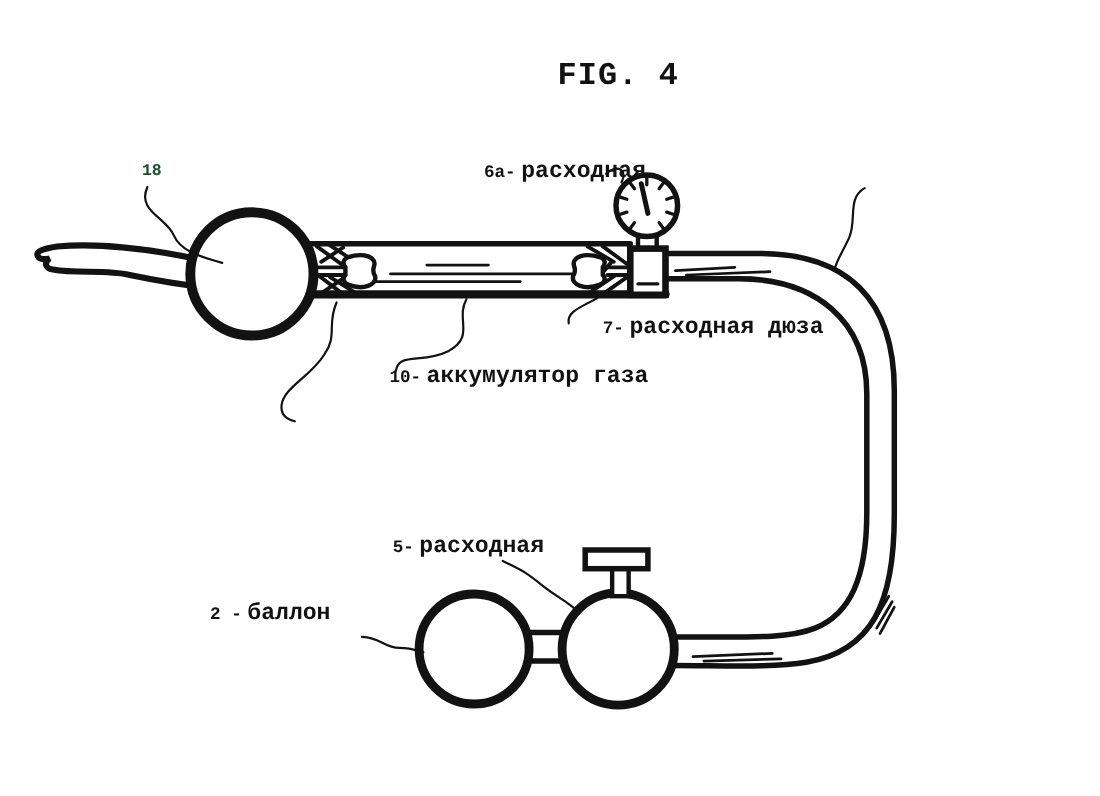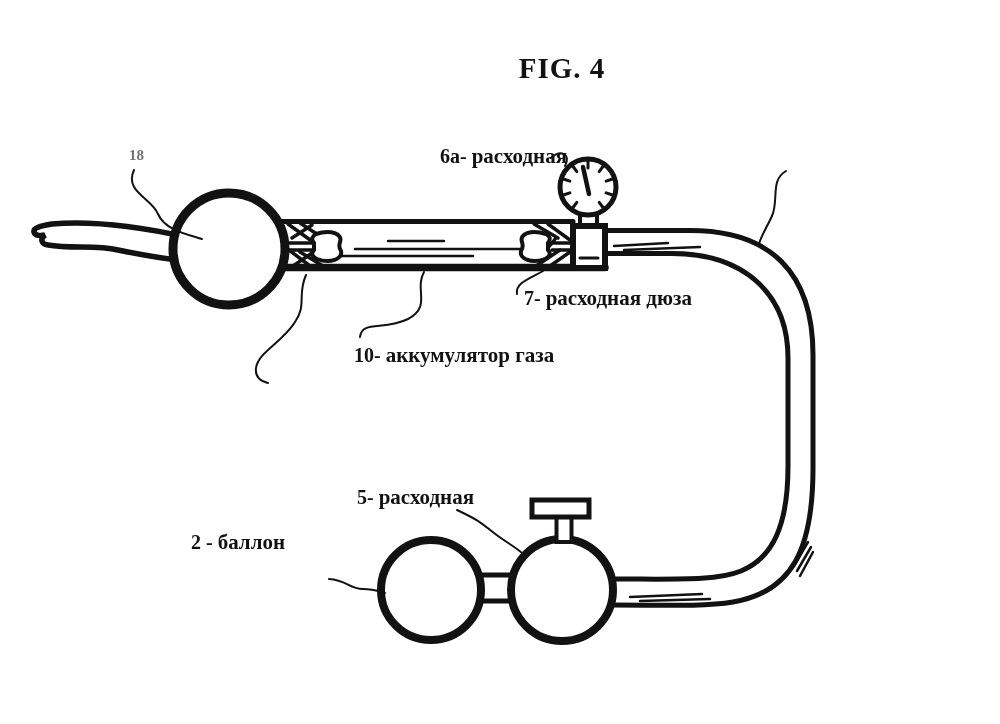--- a/index.html
+++ b/index.html
@@ -1,43 +1,43 @@
 <!DOCTYPE html>
 <html><head>
 <meta charset="utf-8">
 <style>
   html,body{margin:0;padding:0;background:#ffffff;}
   .canvas{
     position:relative;
     width:1000px;
     height:724px;
     background:#ffffff;
-    font-family:Liberation Serif, serif;
+    font-family:Liberation Mono, monospace;
     overflow:hidden;
   }
   .canvas svg{position:absolute;left:0;top:0;}
   .fig-title{
     position:absolute;
     left:452px; top:52px; width:220px;
     text-align:center;
     font-size:29px;
     font-weight:bold;
     color:#121212;
     letter-spacing:1px;
   }
   .label{
     position:absolute;
     color:#121212;
     font-weight:bold;
     white-space:nowrap;
     line-height:1;
   }
-  .label .num{font-size:20px;margin-right:5px;}
+  .label .num{font-size:16px;margin-right:5px;}
   .label .word{font-size:21px;}
-  .ref-only{font-size:15px;font-weight:bold;color:#737373;position:absolute;}
+  .ref-only{font-size:15px;font-weight:bold;color:#14532d;position:absolute;}
 </style>
 </head>
 <body>
 
 <div class="canvas">
 
   <svg width="1000" height="724" viewBox="0 0 1000 724">
     <g stroke="#121212" fill="none" stroke-linecap="round">
 
       <path stroke-width="5.5" d="M186,237 C150,229 100,220 52,224 C40,226 33,228 34,232 C35,236 41,236 45,235
@@ -145,30 +145,30 @@
 
   <div class="fig-title">FIG. 4</div>
 
   <div class="ref-only" style="left:129px;top:147px;">18</div>
 
   <div class="label" style="left:440px;top:146px;">
     <span class="num">6a-</span><span class="word">расходная</span>
   </div>
 
 
-  <div class="label" style="left:524px;top:288px;">
+  <div class="label" style="left:548px;top:288px;">
     <span class="num">7-</span><span class="word">расходная дюза</span>
   </div>
 
-  <div class="label" style="left:354px;top:345px;text-align:center;">
+  <div class="label" style="left:354px;top:332px;text-align:center;">
     <span class="num">10-</span><span class="word">аккумулятор газа</span>
   </div>
 
 
   <div class="label" style="left:357px;top:487px;">
     <span class="num">5-</span><span class="word">расходная</span>
   </div>
 
-  <div class="label" style="left:191px;top:532px;">
+  <div class="label" style="left:191px;top:548px;">
     <span class="num">2 -</span><span class="word">баллон</span>
   </div>
 
 </div>
 
 </body></html>

